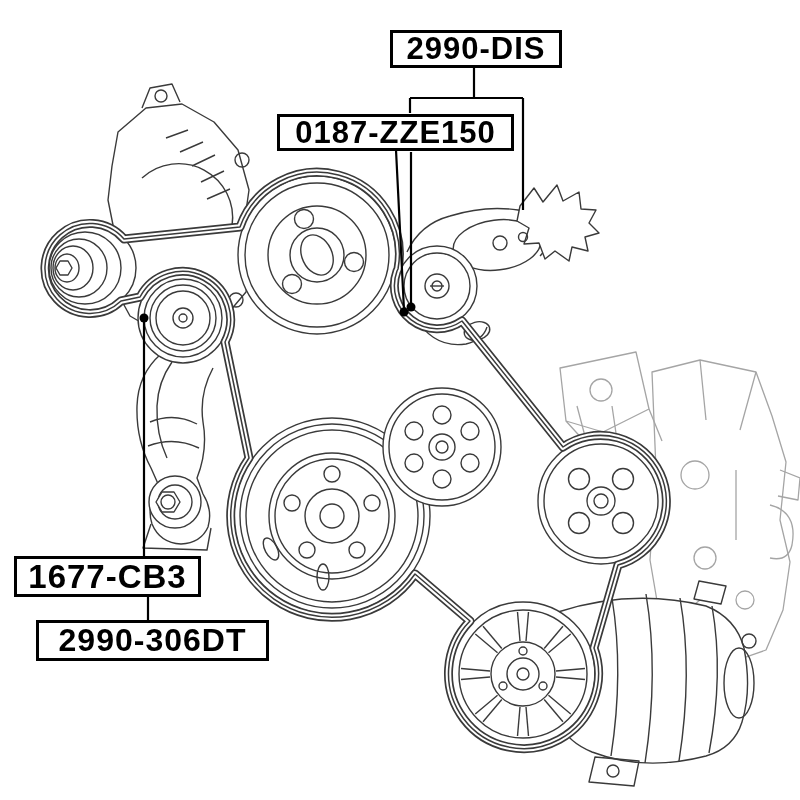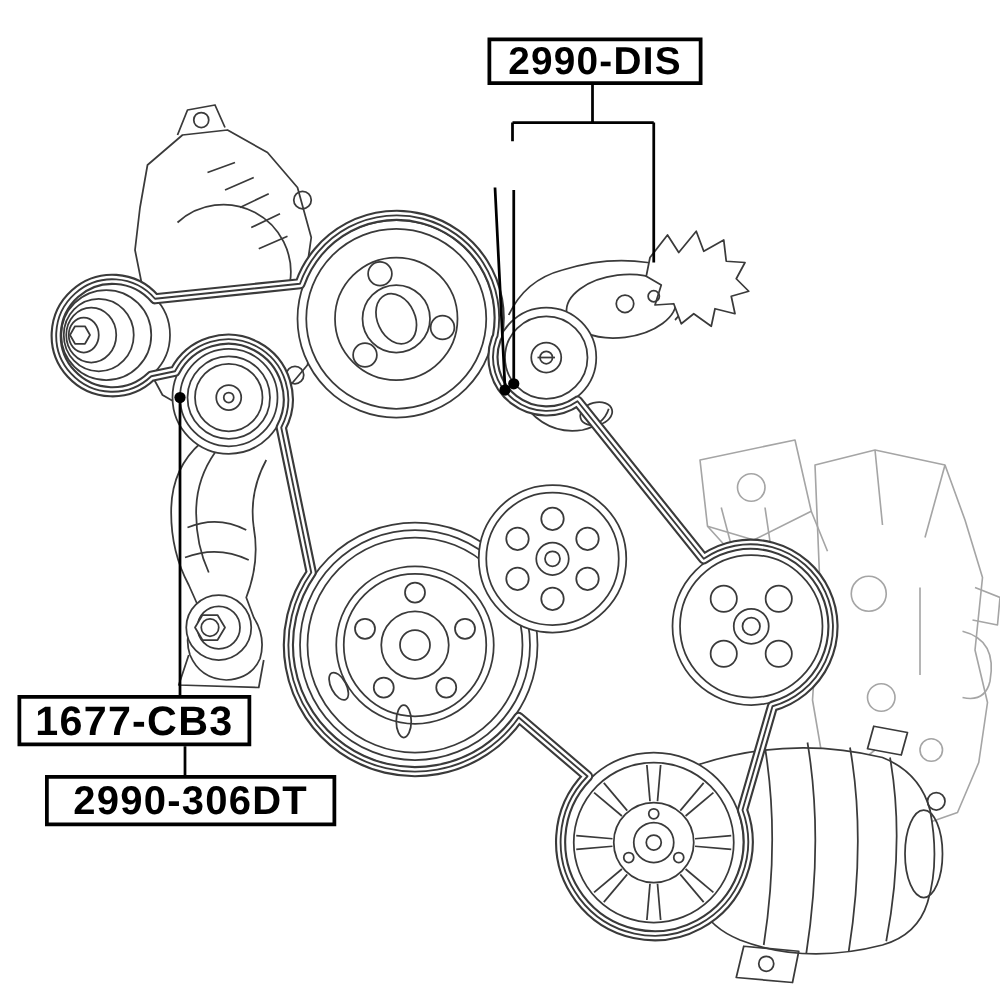--- a/index.html
+++ b/index.html
@@ -190,16 +190,17 @@
     <path d="M474,67 V98 M410,98 H523 M410,98 V113 M411,152 V305 M396,150 L404,310 M523,98 V210 M144,318 V556 M148,596 V620"></path>
   </g>
   <g fill="#000" stroke="none">
     <circle cx="411" cy="307" r="4.5"></circle>
     <circle cx="404" cy="312" r="4.5"></circle>
     <circle cx="144" cy="318" r="4.5"></circle>
   </g>
 </svg>
 
 <div class="callout c-dis">2990-DIS</div>
+<div class="callout c-zze">0187-ZZE150</div>
 <div class="callout c-cb3">1677-CB3</div>
 <div class="callout c-306">2990-306DT</div>
 
 </div>
 
 </body></html>

